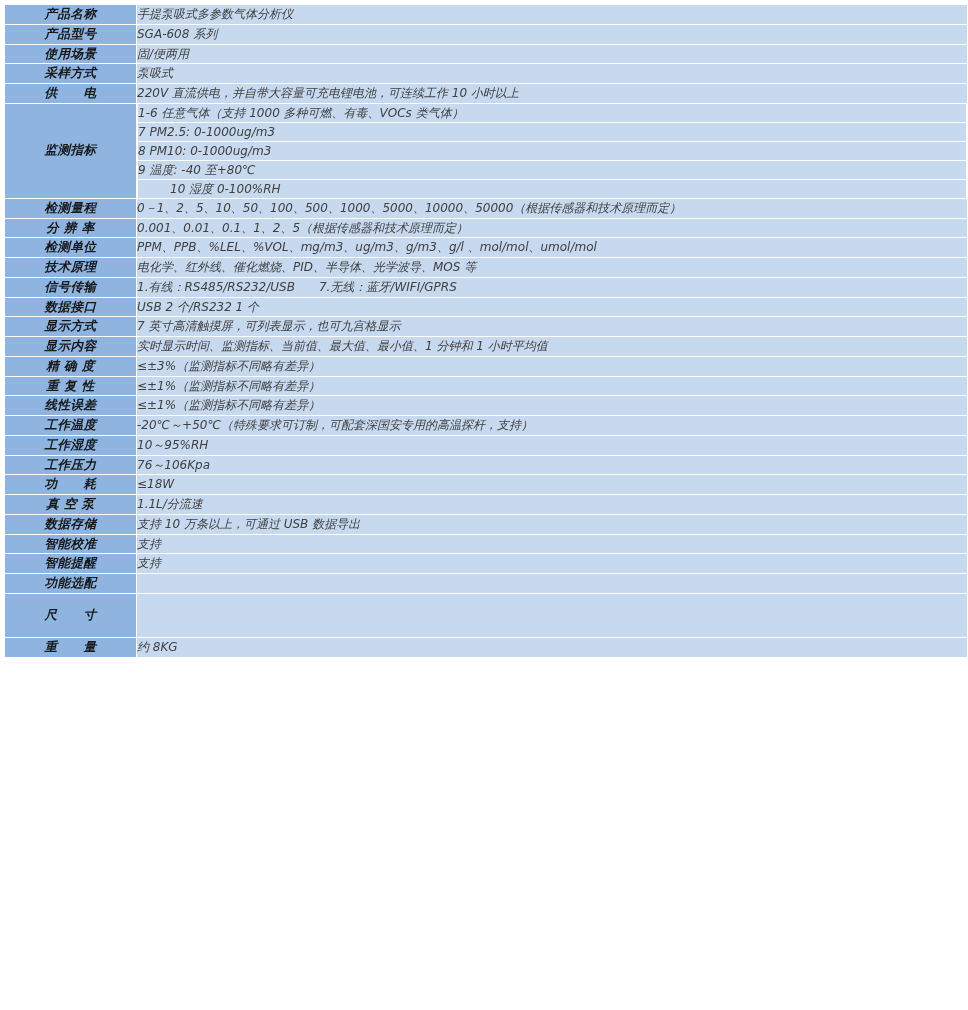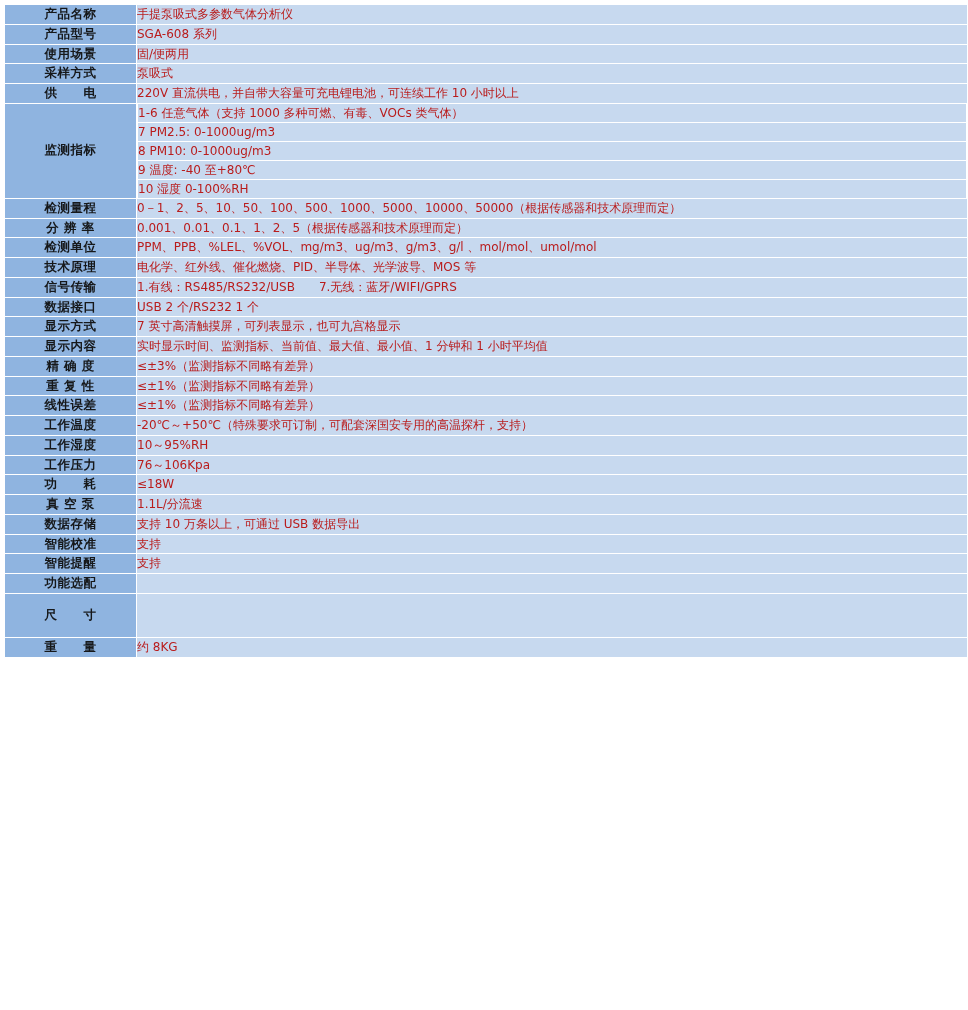--- a/index.html
+++ b/index.html
@@ -11,20 +11,21 @@
     width: 968px;
     font-family: "DejaVu Sans", "Liberation Sans", sans-serif;
     font-size: 12px;
     color: #1a1a1a;
   }
   table.spec {
     border-collapse: collapse;
     width: 964px;
     margin: 4px 0 0 4px;
     table-layout: fixed;
+    font-style: italic;
   }
   table.spec td {
     border: 1px solid #ffffff;
     padding: 0;
     vertical-align: middle;
   }
   td.label {
     width: 132px;
     background: #8fb4e0;
     text-align: center;
@@ -32,21 +33,21 @@
     font-size: 12.5px;
     color: #16181a;
     padding: 6px 2px;
     letter-spacing: 0.5px;
     line-height: 1.5;
   }
   td.value {
     background: #c7d9ef;
     padding: 6px 8px;
     font-size: 12px;
-    color: #b91c1c;
+    color: #404040;
     line-height: 1.55;
   }
   .std-list div {
     padding: 0.5px 0;
     white-space: nowrap;
   }
   .opt-list div {
     padding: 1.5px 0;
   }
   .opt-idx {
@@ -59,21 +60,21 @@
     table-layout: fixed;
   }
   .nested td {
     border: 1px solid #ffffff;
     background: #c7d9ef;
     padding: 6px 8px;
     font-size: 12px;
     line-height: 1.5;
   }
   .nested tr:first-child td { border-top: none; }
-  .nested tr:last-child td { border-bottom: none; }
+  .nested tr:last-child td { border-bottom: none; padding-left: 32px; }
   .nested td { border-left: none; border-right: none; }
 </style>
 </head>
 <body>
 
 <table class="spec">
   <colgroup>
       <col style="width:132px">
       <col>
     </colgroup>

